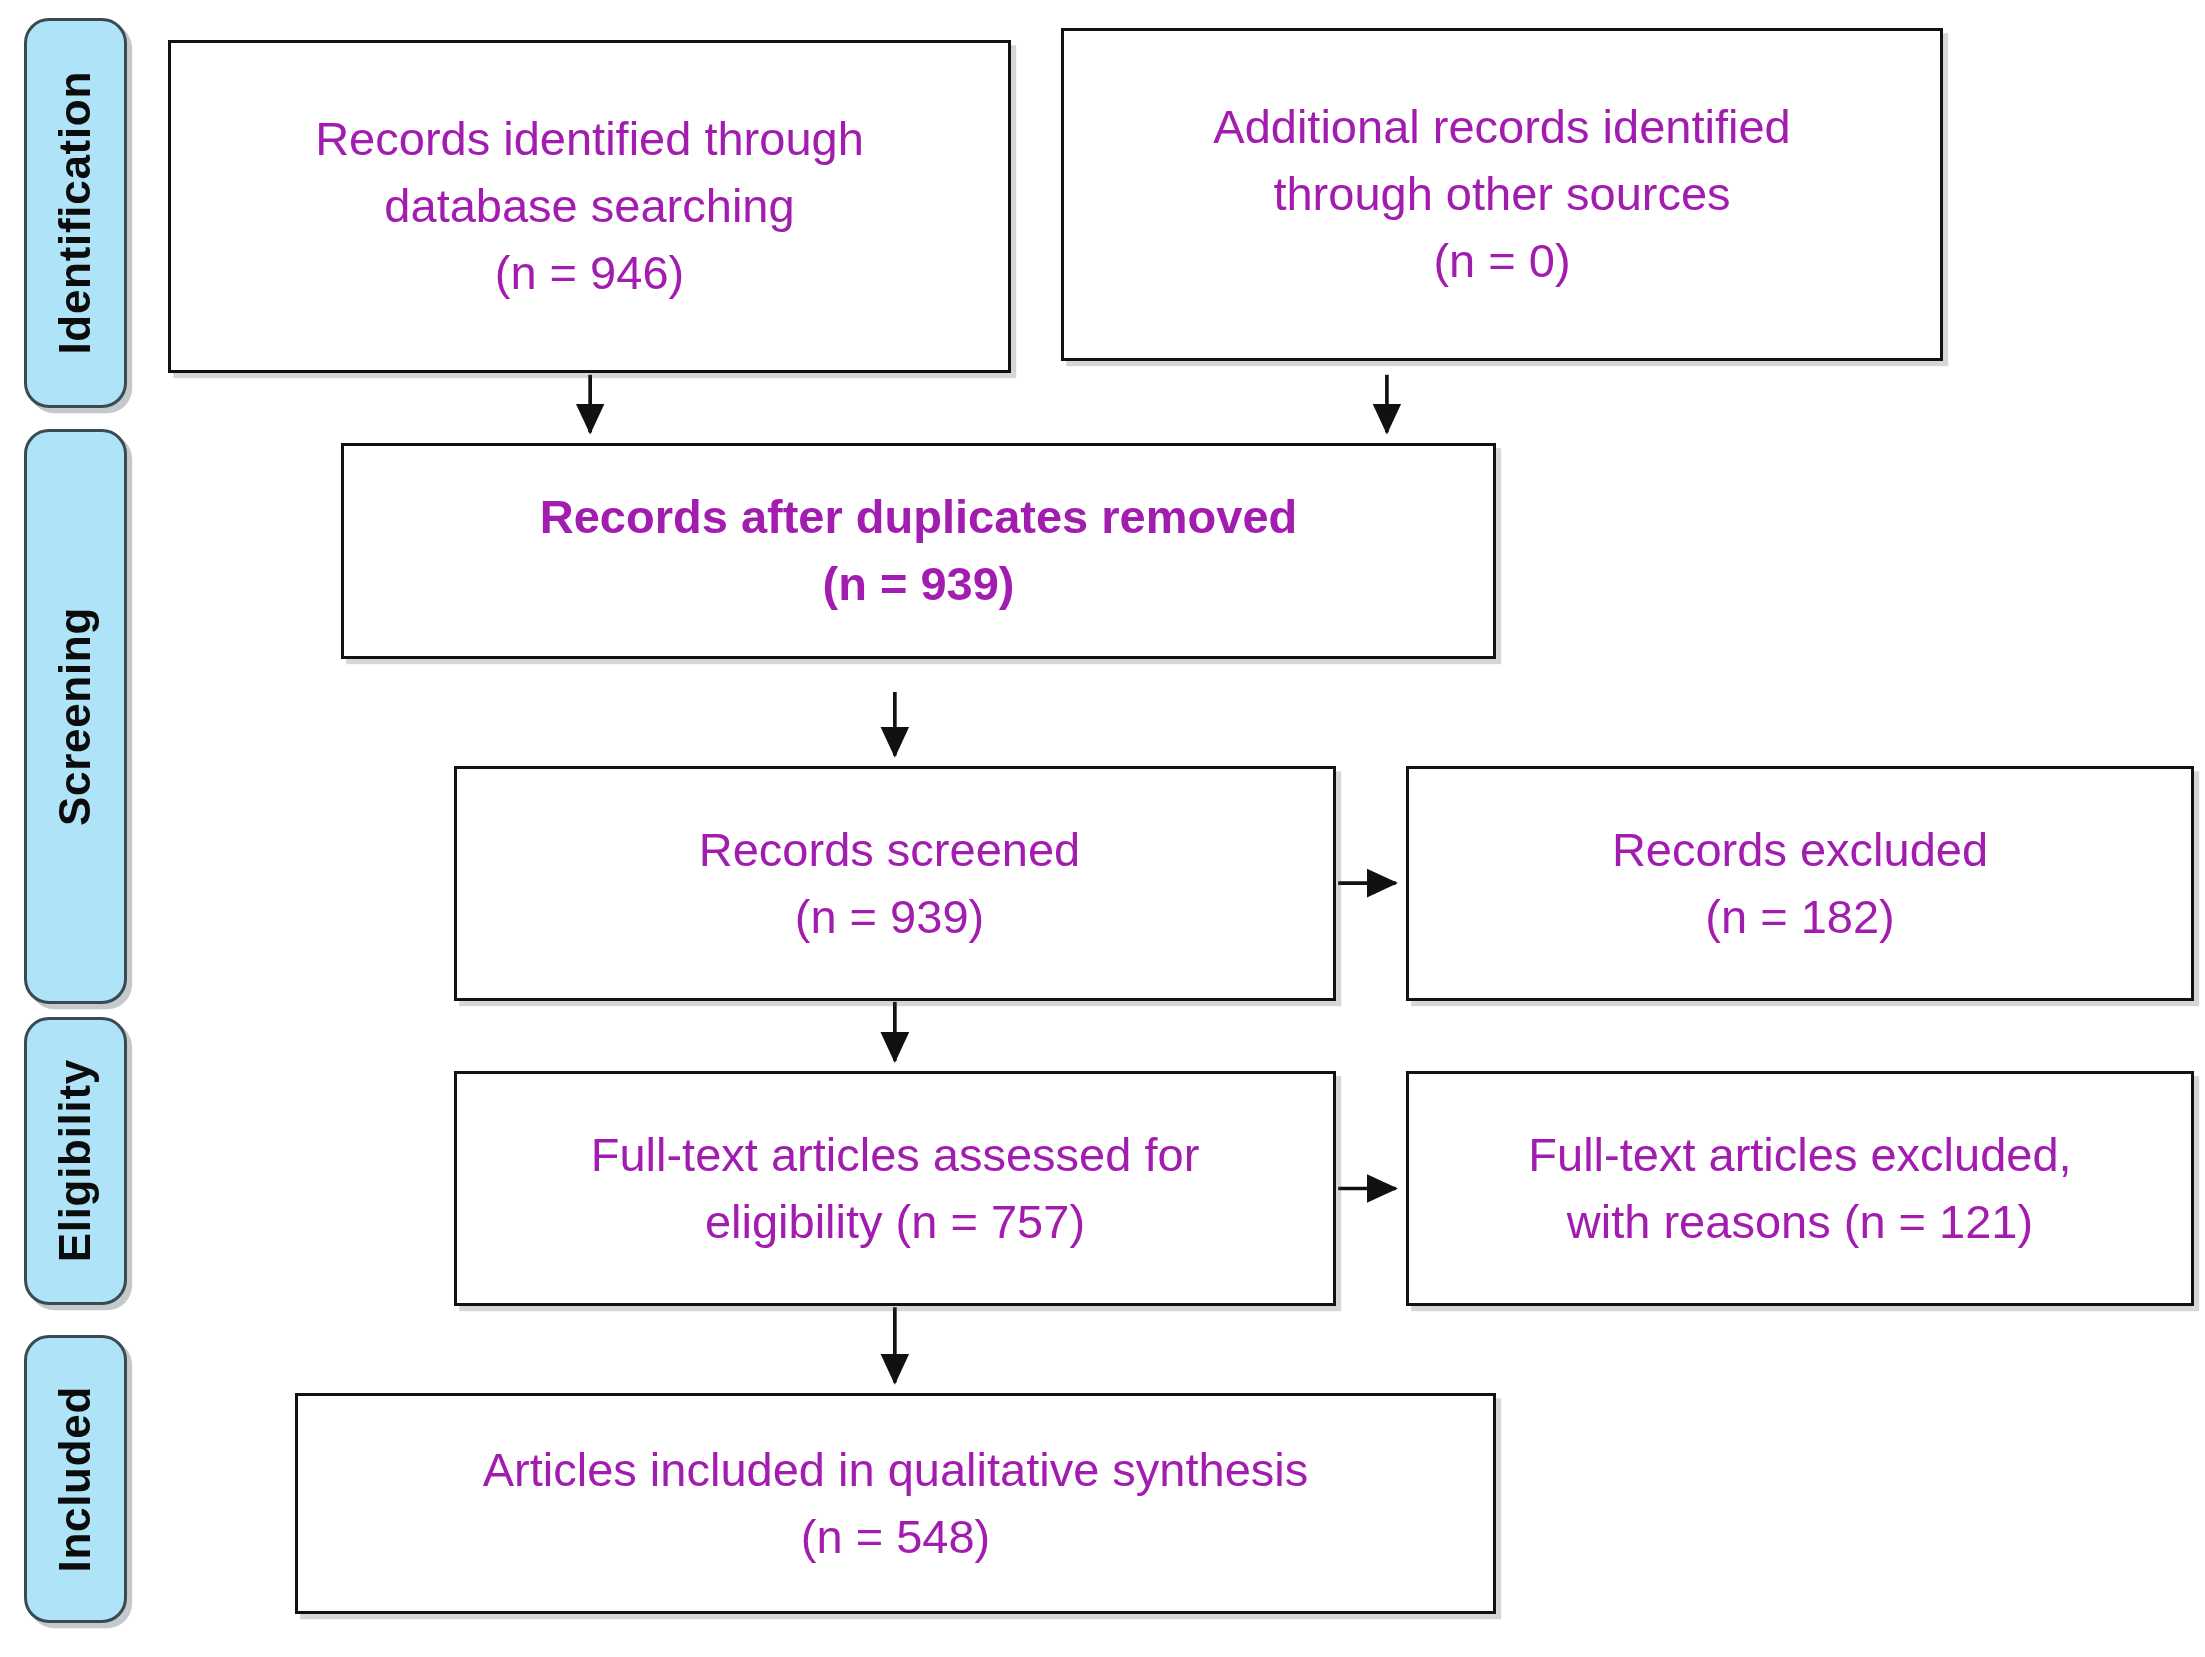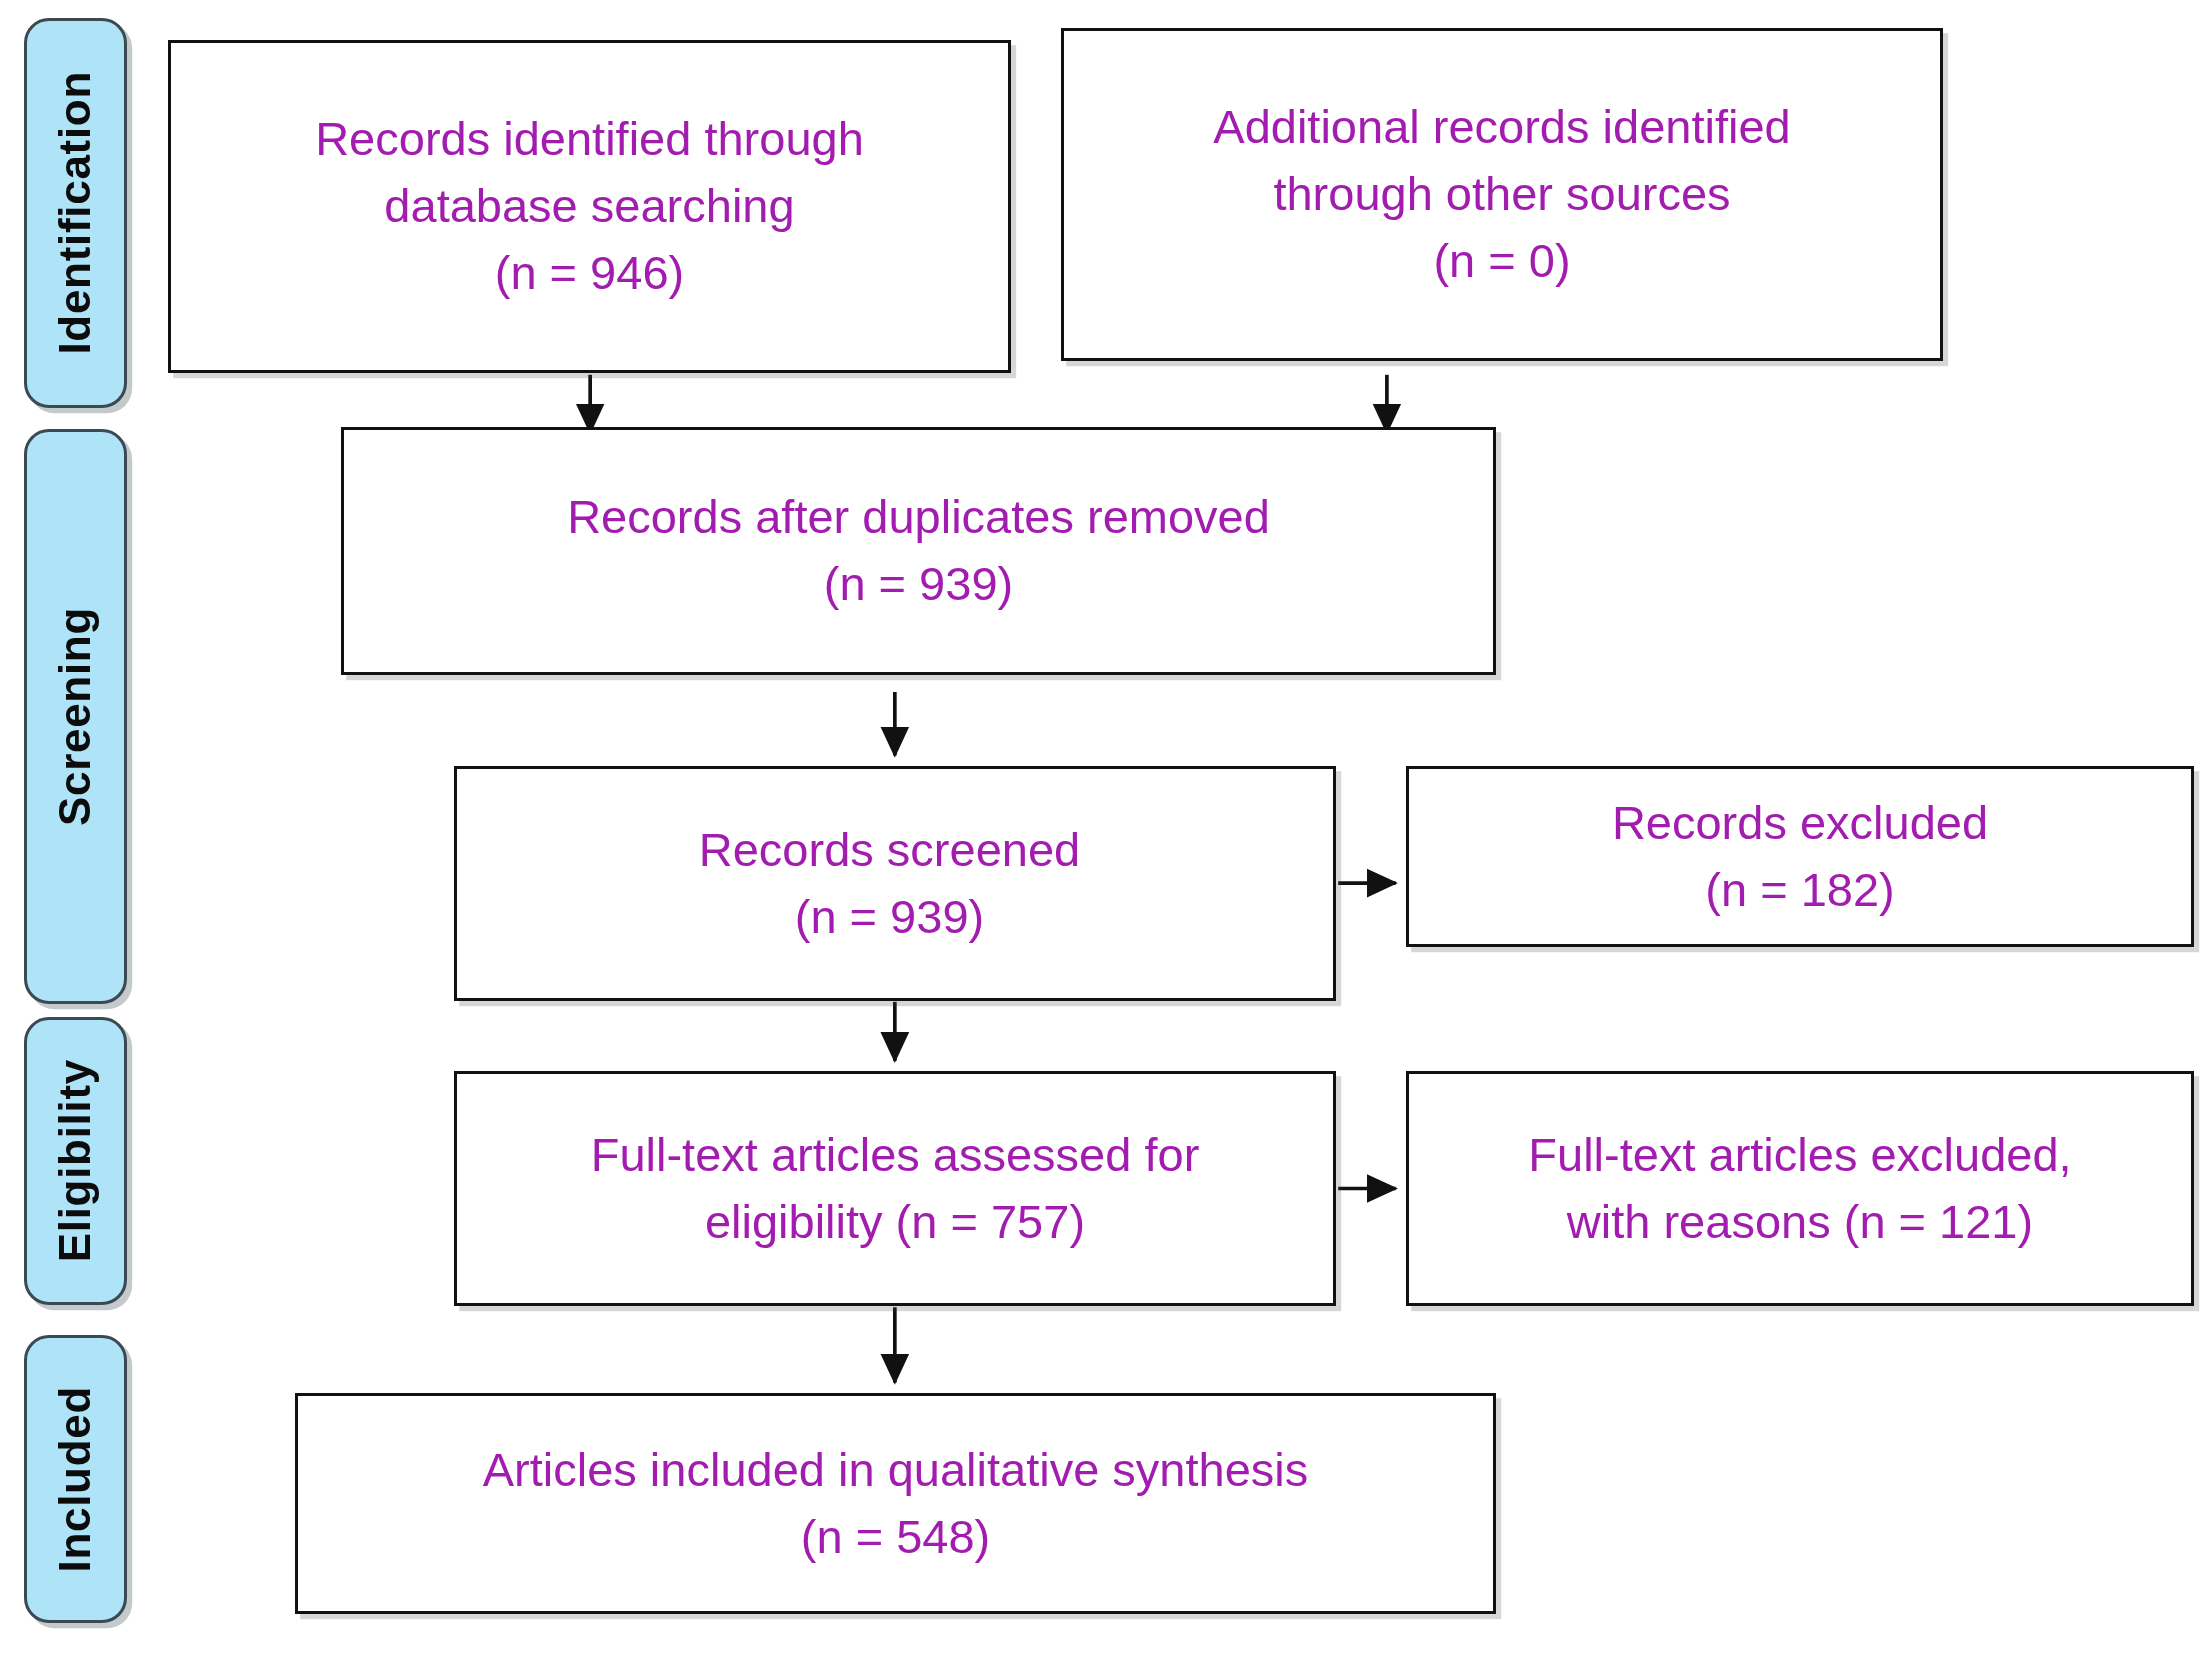--- a/index.html
+++ b/index.html
@@ -61,23 +61,23 @@
   }
   .flow-box .box-text {
     font-size: 47px;
     line-height: 1.42;
     color: #a21caf;
     white-space: pre-line;
   }
 
   #box-db-search    { left: 168px;  top: 40px;   width: 843px; height: 333px; }
   #box-other-src    { left: 1061px; top: 28px;   width: 882px; height: 333px; }
-  #box-duplicates   { left: 341px;  top: 427px;  width: 1155px; height: 248px; }
+  #box-duplicates   { left: 341px;  top: 443px;  width: 1155px; height: 216px; font-weight: bold; }
   #box-screened     { left: 454px;  top: 766px; width: 882px; height: 235px; padding-left: 8px; }
-  #box-rec-excluded { left: 1406px; top: 766px; width: 788px; height: 181px; }
+  #box-rec-excluded { left: 1406px; top: 766px; width: 788px; height: 235px; }
   #box-fulltext     { left: 454px;  top: 1071px; width: 882px; height: 235px; }
   #box-ft-excluded  { left: 1406px; top: 1071px; width: 788px; height: 235px; }
   #box-included     { left: 295px;  top: 1393px; width: 1201px; height: 221px; }
 
   
   #connectors {
     position: absolute;
     left: 0; top: 0;
     width: 2205px;
     height: 1657px;

